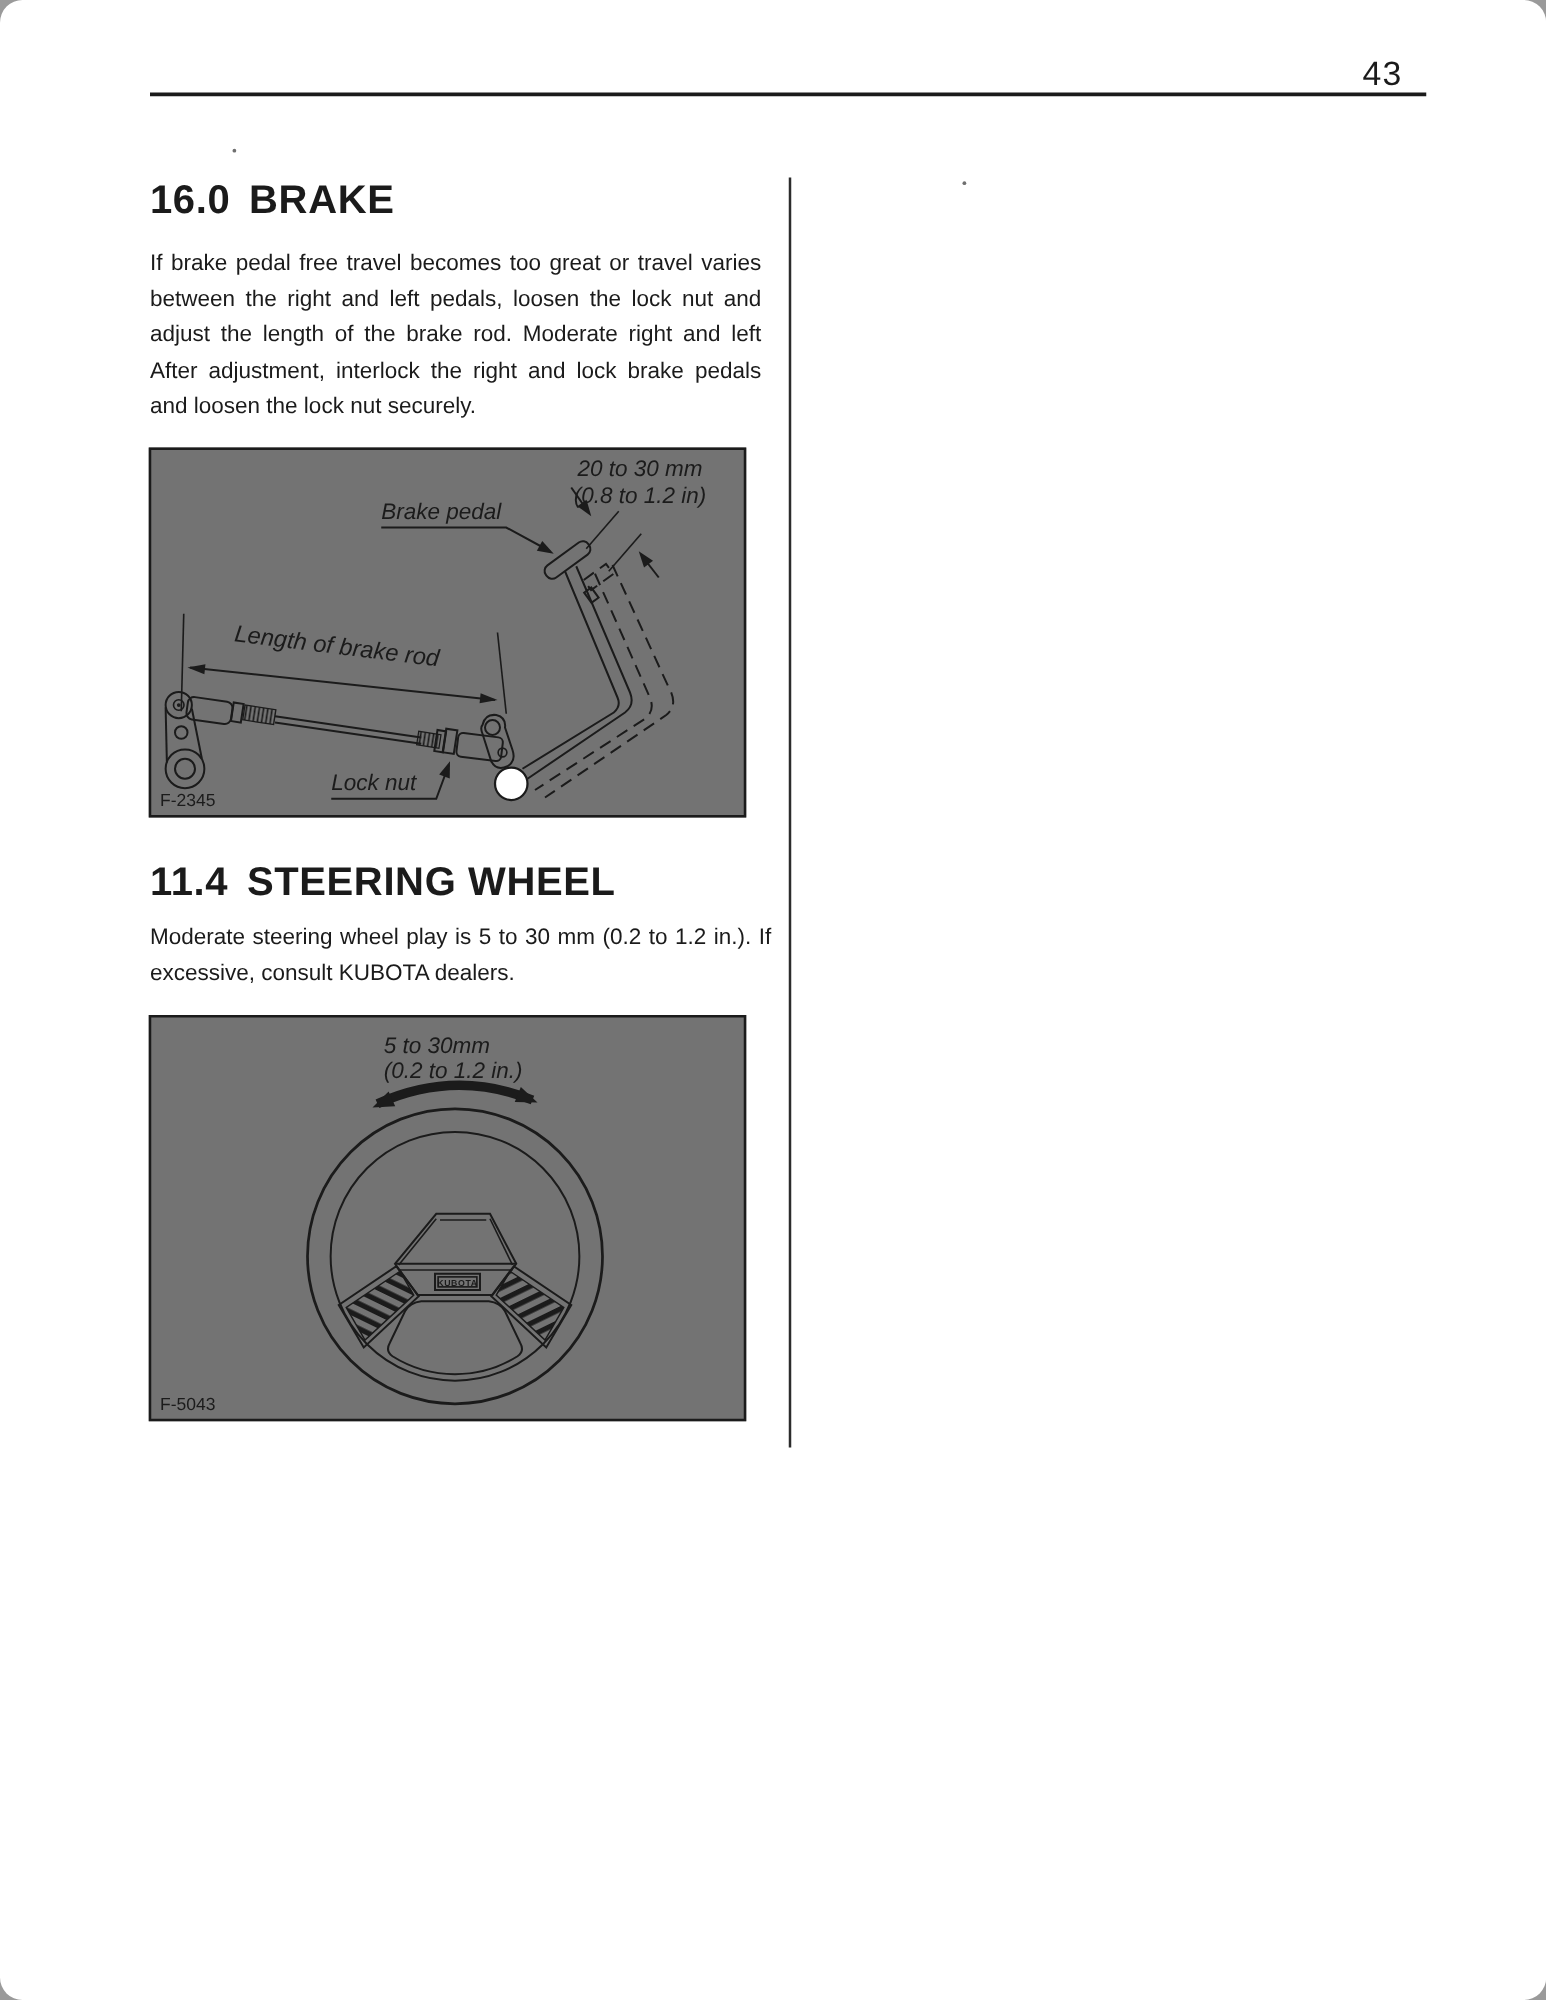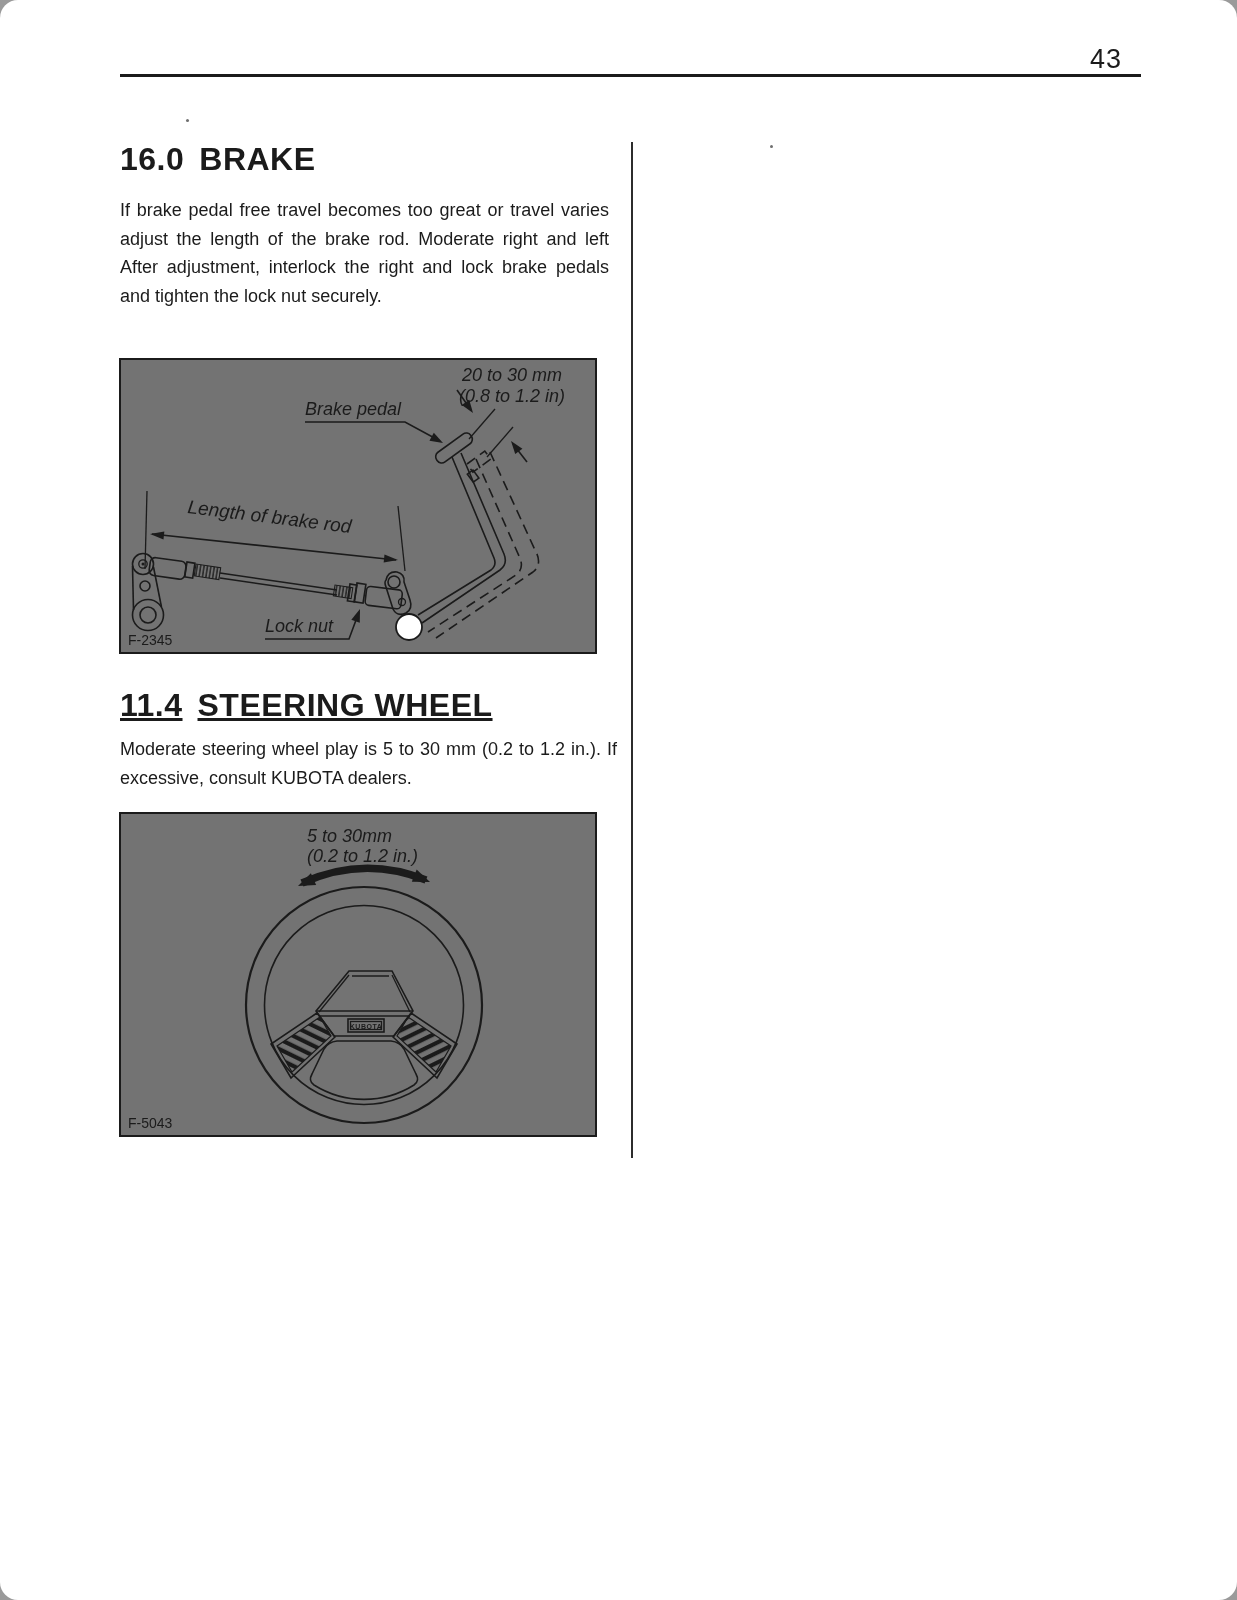--- a/index.html
+++ b/index.html
@@ -37,23 +37,24 @@
   <div class="divider"></div>
   <div class="speck" style="left:186px;top:119px;"></div>
   <div class="speck" style="left:770px;top:145px;"></div>
 
   <div class="h1" style="top:142px;">
     <span class="hnum">16.0</span><span>BRAKE</span>
   </div>
 
   <div class="para" style="top:196px;width:489px;">
     <div class="jline">If brake pedal free travel becomes too great or travel varies</div>
+    <div class="jline">between the right and left pedals, loosen the lock nut and</div>
     <div class="jline">adjust the length of the brake rod. Moderate right and left</div>
     <div class="jline">After adjustment, interlock the right and lock brake pedals</div>
-    <div class="lline">and tighten the lock nut securely.</div>
+    <div class="lline">and loosen the lock nut securely.</div>
   </div>
 
   <div class="figbox" style="left:119px;top:358px;width:474px;height:292px;">
     <svg width="474" height="292" viewBox="0 0 474 292">
       <defs>
         <pattern id="b-thr" patternUnits="userSpaceOnUse" width="3.4" height="18">
           <rect x="1.1" y="0" width="1.3" height="18" fill="#1b1b1b"></rect>
         </pattern>
       </defs>
 
@@ -113,21 +114,21 @@
       <circle cx="288" cy="267" r="13" fill="#ffffff" stroke="#1b1b1b" stroke-width="1.8"></circle>
 
       <text class="lbl" x="144" y="272">Lock nut</text>
       <path class="ln" d="M144,279 L228,279 L238,252"></path>
       <polygon class="ah" points="0,0 -13,-4.5 -13,4.5" transform="translate(239,249) rotate(-70)"></polygon>
 
       <text class="figcode" x="7" y="285">F-2345</text>
     </svg>
   </div>
 
-  <div class="h1" style="top:688px;text-decoration:underline;">
+  <div class="h1" style="top:688px;">
     <span class="hnum">11.4</span><span>STEERING WHEEL</span>
   </div>
 
   <div class="para" style="top:735px;width:497px;">
     <div class="jline">Moderate steering wheel play is 5 to 30 mm (0.2 to 1.2 in.). If</div>
     <div class="lline">excessive, consult KUBOTA dealers.</div>
   </div>
 
   <div class="figbox" style="left:119px;top:812px;width:474px;height:321px;">
     <svg width="474" height="321" viewBox="0 0 474 321">

